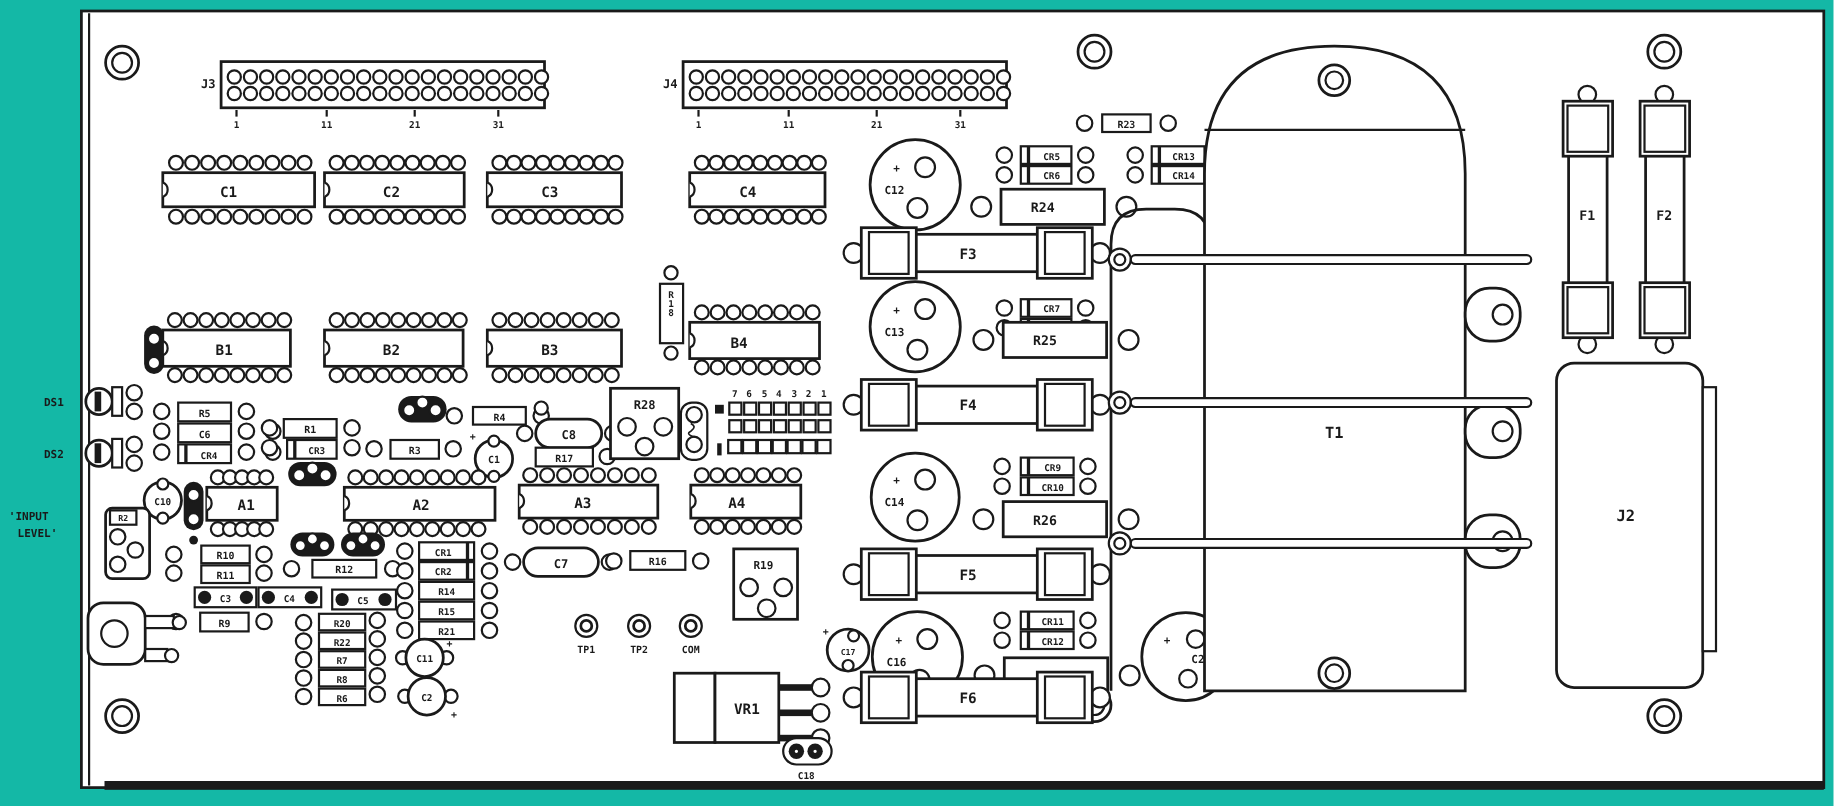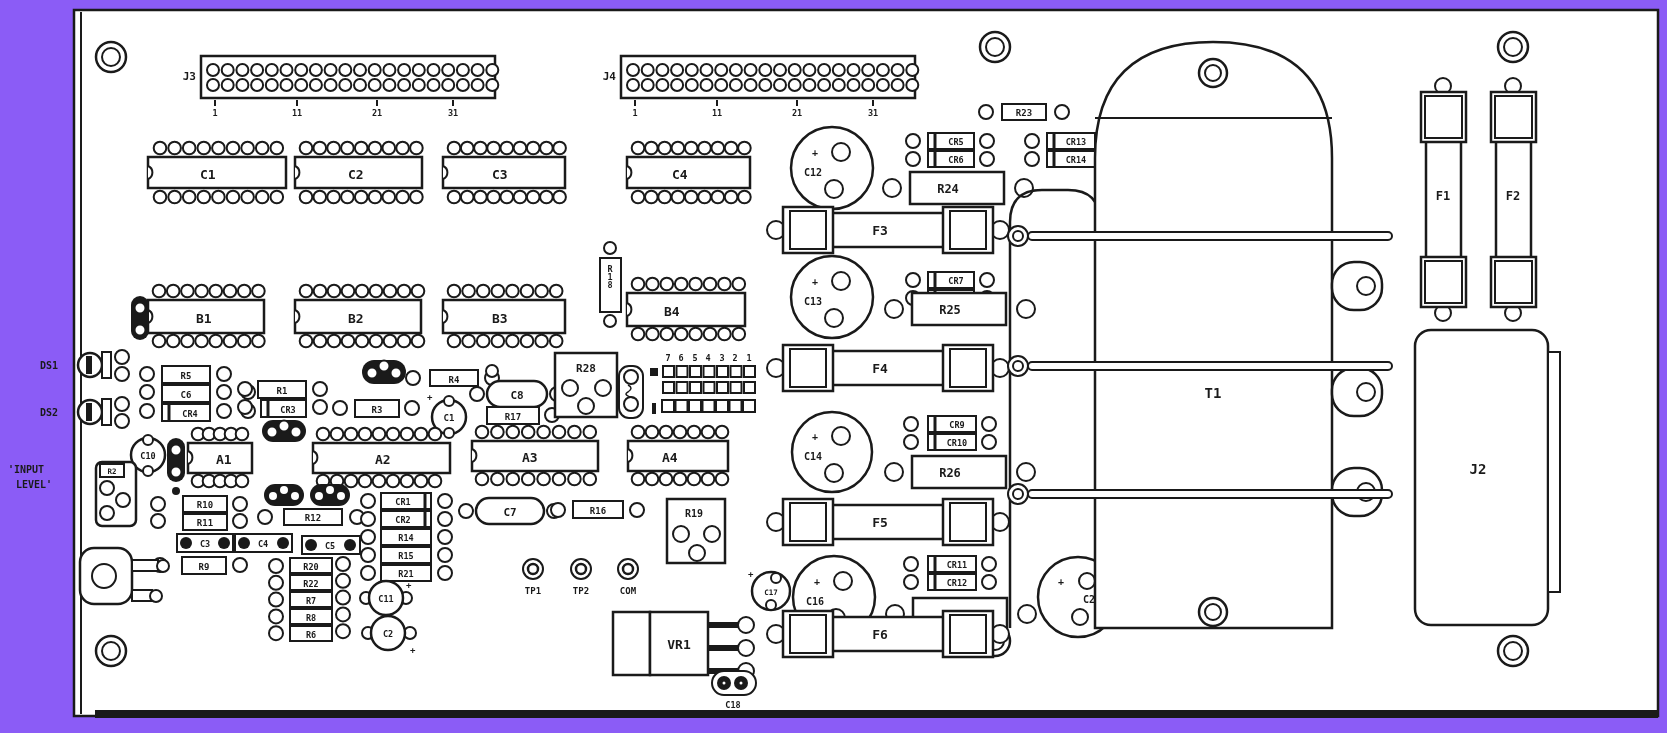--- a/index.html
+++ b/index.html
@@ -1,16 +1,16 @@
 <!DOCTYPE html>
 <html><head>
 <meta charset="utf-8">
 <style>
   html,body{margin:0;padding:0;background:#fff;}
-  .wrap{width:1667px;height:733px;background:#8b5cf6;position:relative;font-family:"DejaVu Sans Mono",monospace;}
+  .wrap{width:1667px;height:733px;background:#14b8a6;position:relative;font-family:"DejaVu Sans Mono",monospace;}
   svg{display:block;}
   svg rect,svg circle,svg path,svg ellipse{fill:#fff;stroke:#1a1a1a;stroke-width:2;}
   svg line{stroke:#1a1a1a;stroke-width:2;}
   .blk{fill:#1a1a1a;stroke:none;}
   .sw25{stroke-width:2.5;}
   .sw3{stroke-width:3;}
   .nofill{fill:none;}
   svg text{fill:#1a1a1a;stroke:none;font-family:"DejaVu Sans Mono",monospace;font-weight:bold;}
   .mid{text-anchor:middle;}
   .end{text-anchor:end;}

